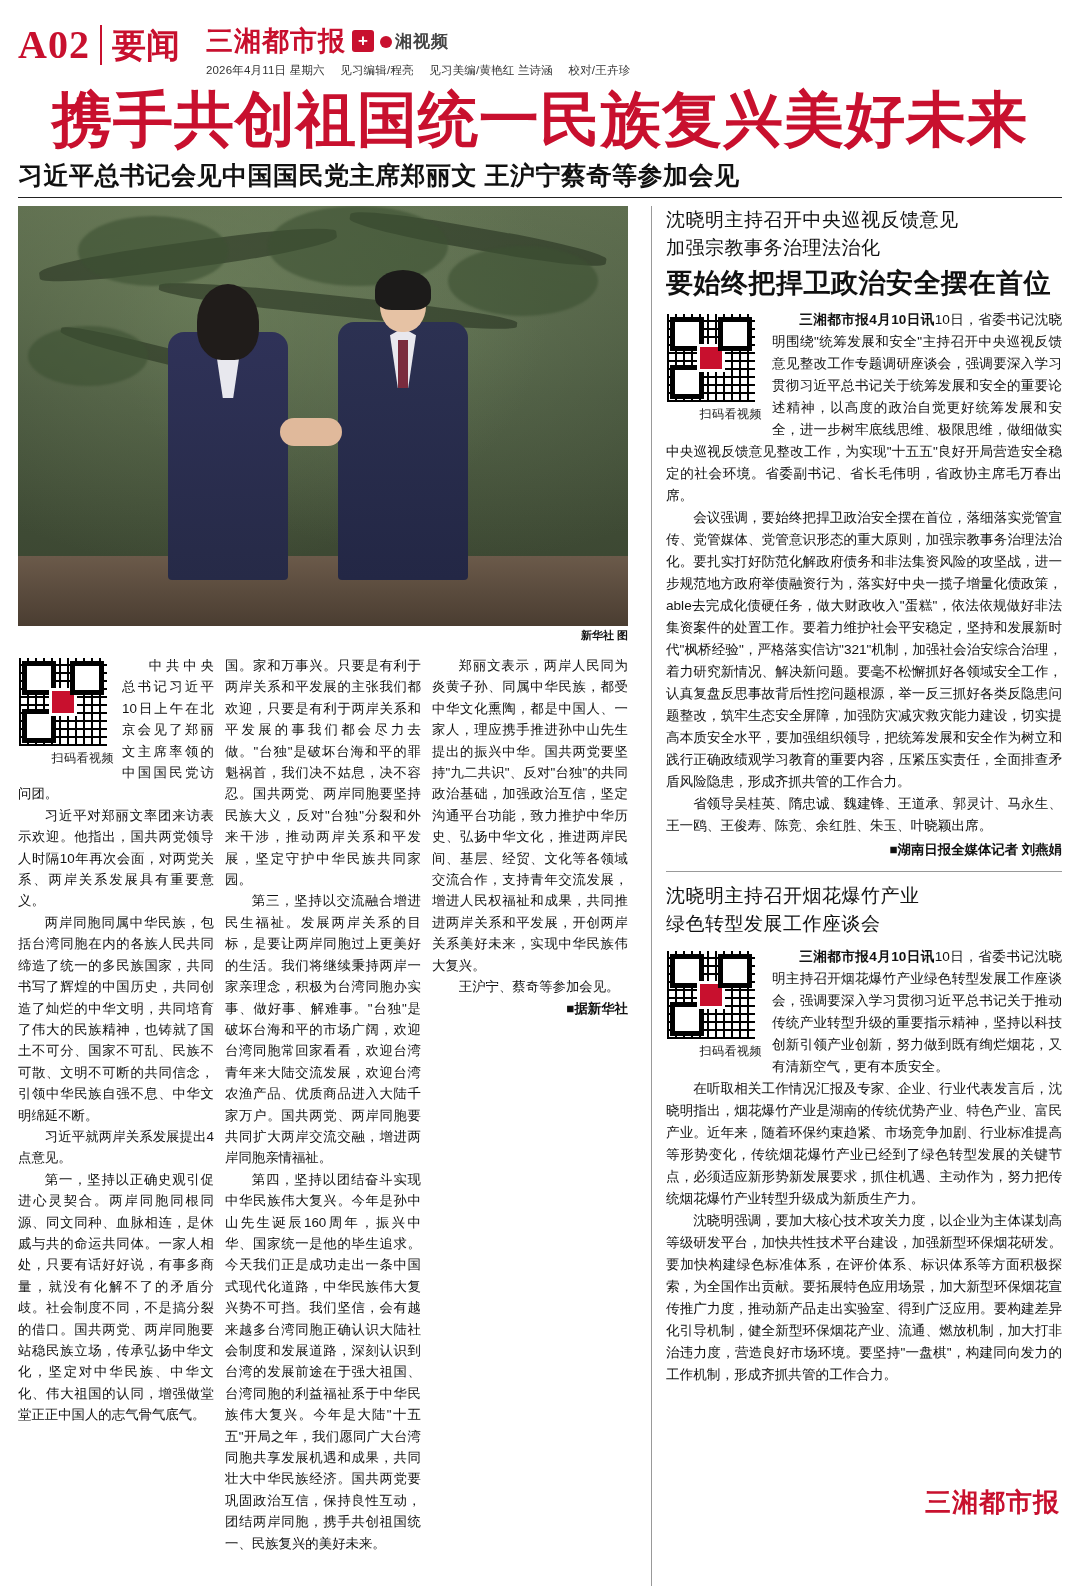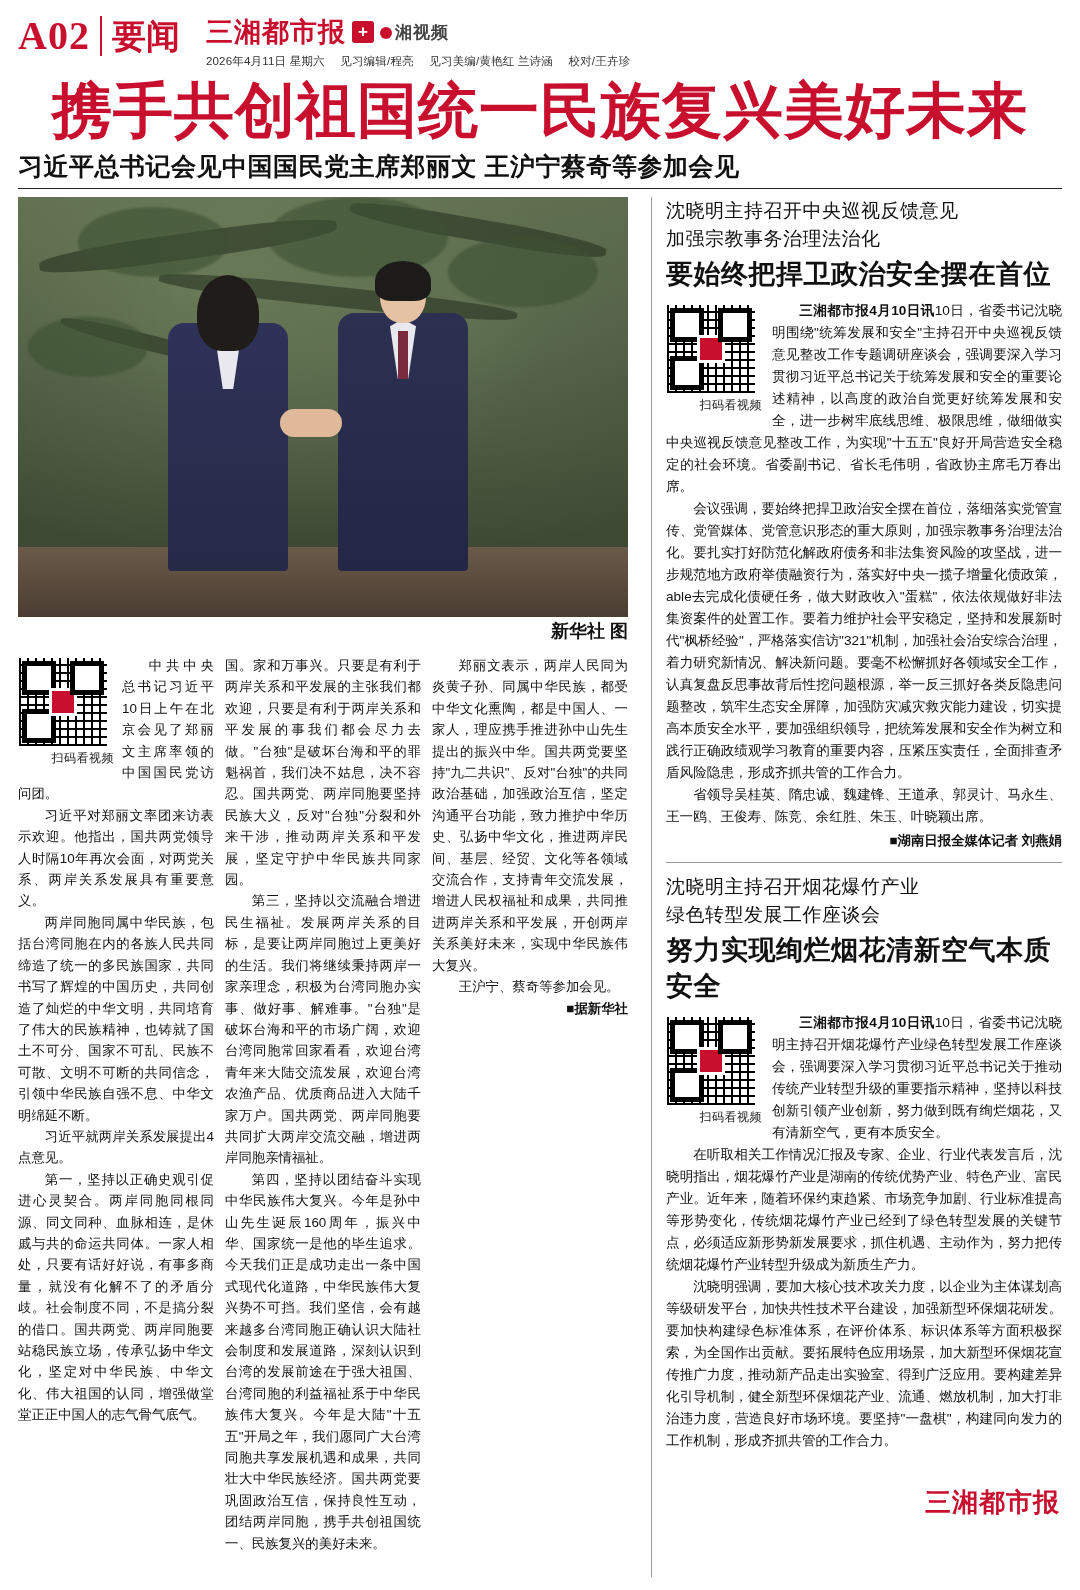--- a/index.html
+++ b/index.html
@@ -13,21 +13,21 @@
     font-family: "Liberation Sans", sans-serif;
     color: #111;
     position: relative;
     overflow: hidden;
   }
   .page {
     width: 1080px;
     height: 1528px;
     position: relative;
     box-sizing: border-box;
-    padding: 4px 18px;
+    padding: 13px 18px;
   }
 
   
   .masthead {
     display: flex;
     align-items: flex-start;
     padding-top: 10px;
     height: 56px;
   }
   .folio {
@@ -236,21 +236,21 @@
     width: 610px;
     font-size: 13.5px;
     line-height: 22px;
     color: #111;
     margin-top: 6px;
     text-align: justify;
   }
   .photo-credit {
     width: 610px;
     text-align: right;
-    font-size: 18px;
+    font-size: 11px;
     font-weight: bold;
     margin-top: 2px;
   }
 
   
   .qr-block {
     width: 96px;
     text-align: center;
     font-size: 12px;
     color: #222;
@@ -482,21 +482,20 @@
           <p class="r-ptext">省领导吴桂英、隋忠诚、魏建锋、王道承、郭灵计、马永生、王一鸥、王俊寿、陈竞、余红胜、朱玉、叶晓颖出席。</p>
           <div class="r-source">■湖南日报全媒体记者 刘燕娟</div>
         </div>
       </div>
 
       <div class="r-divider"></div>
 
       <div>
         <div class="r-kicker">沈晓明主持召开烟花爆竹产业</div>
         <div class="r-kicker">绿色转型发展工作座谈会</div>
-        <div class="r-headline">努力实现绚烂烟花清新空气本质安全</div>
         <div class="r-body clearfix">
           <div class="r-qr qr-block">
             <div class="qr">
               <div class="qr-corner-bl"></div>
               <div class="qr-center"></div>
             </div>
             <div class="qr-caption">扫码看视频</div>
           </div>
           <p class="r-ptext"><span class="lead-strong">三湘都市报4月10日讯</span><span>10日，省委书记沈晓明主持召开烟花爆竹产业绿色转型发展工作座谈会，强调要深入学习贯彻习近平总书记关于推动传统产业转型升级的重要指示精神，坚持以科技创新引领产业创新，努力做到既有绚烂烟花，又有清新空气，更有本质安全。</span></p>
           <p class="r-ptext">在听取相关工作情况汇报及专家、企业、行业代表发言后，沈晓明指出，烟花爆竹产业是湖南的传统优势产业、特色产业、富民产业。近年来，随着环保约束趋紧、市场竞争加剧、行业标准提高等形势变化，传统烟花爆竹产业已经到了绿色转型发展的关键节点，必须适应新形势新发展要求，抓住机遇、主动作为，努力把传统烟花爆竹产业转型升级成为新质生产力。</p>

